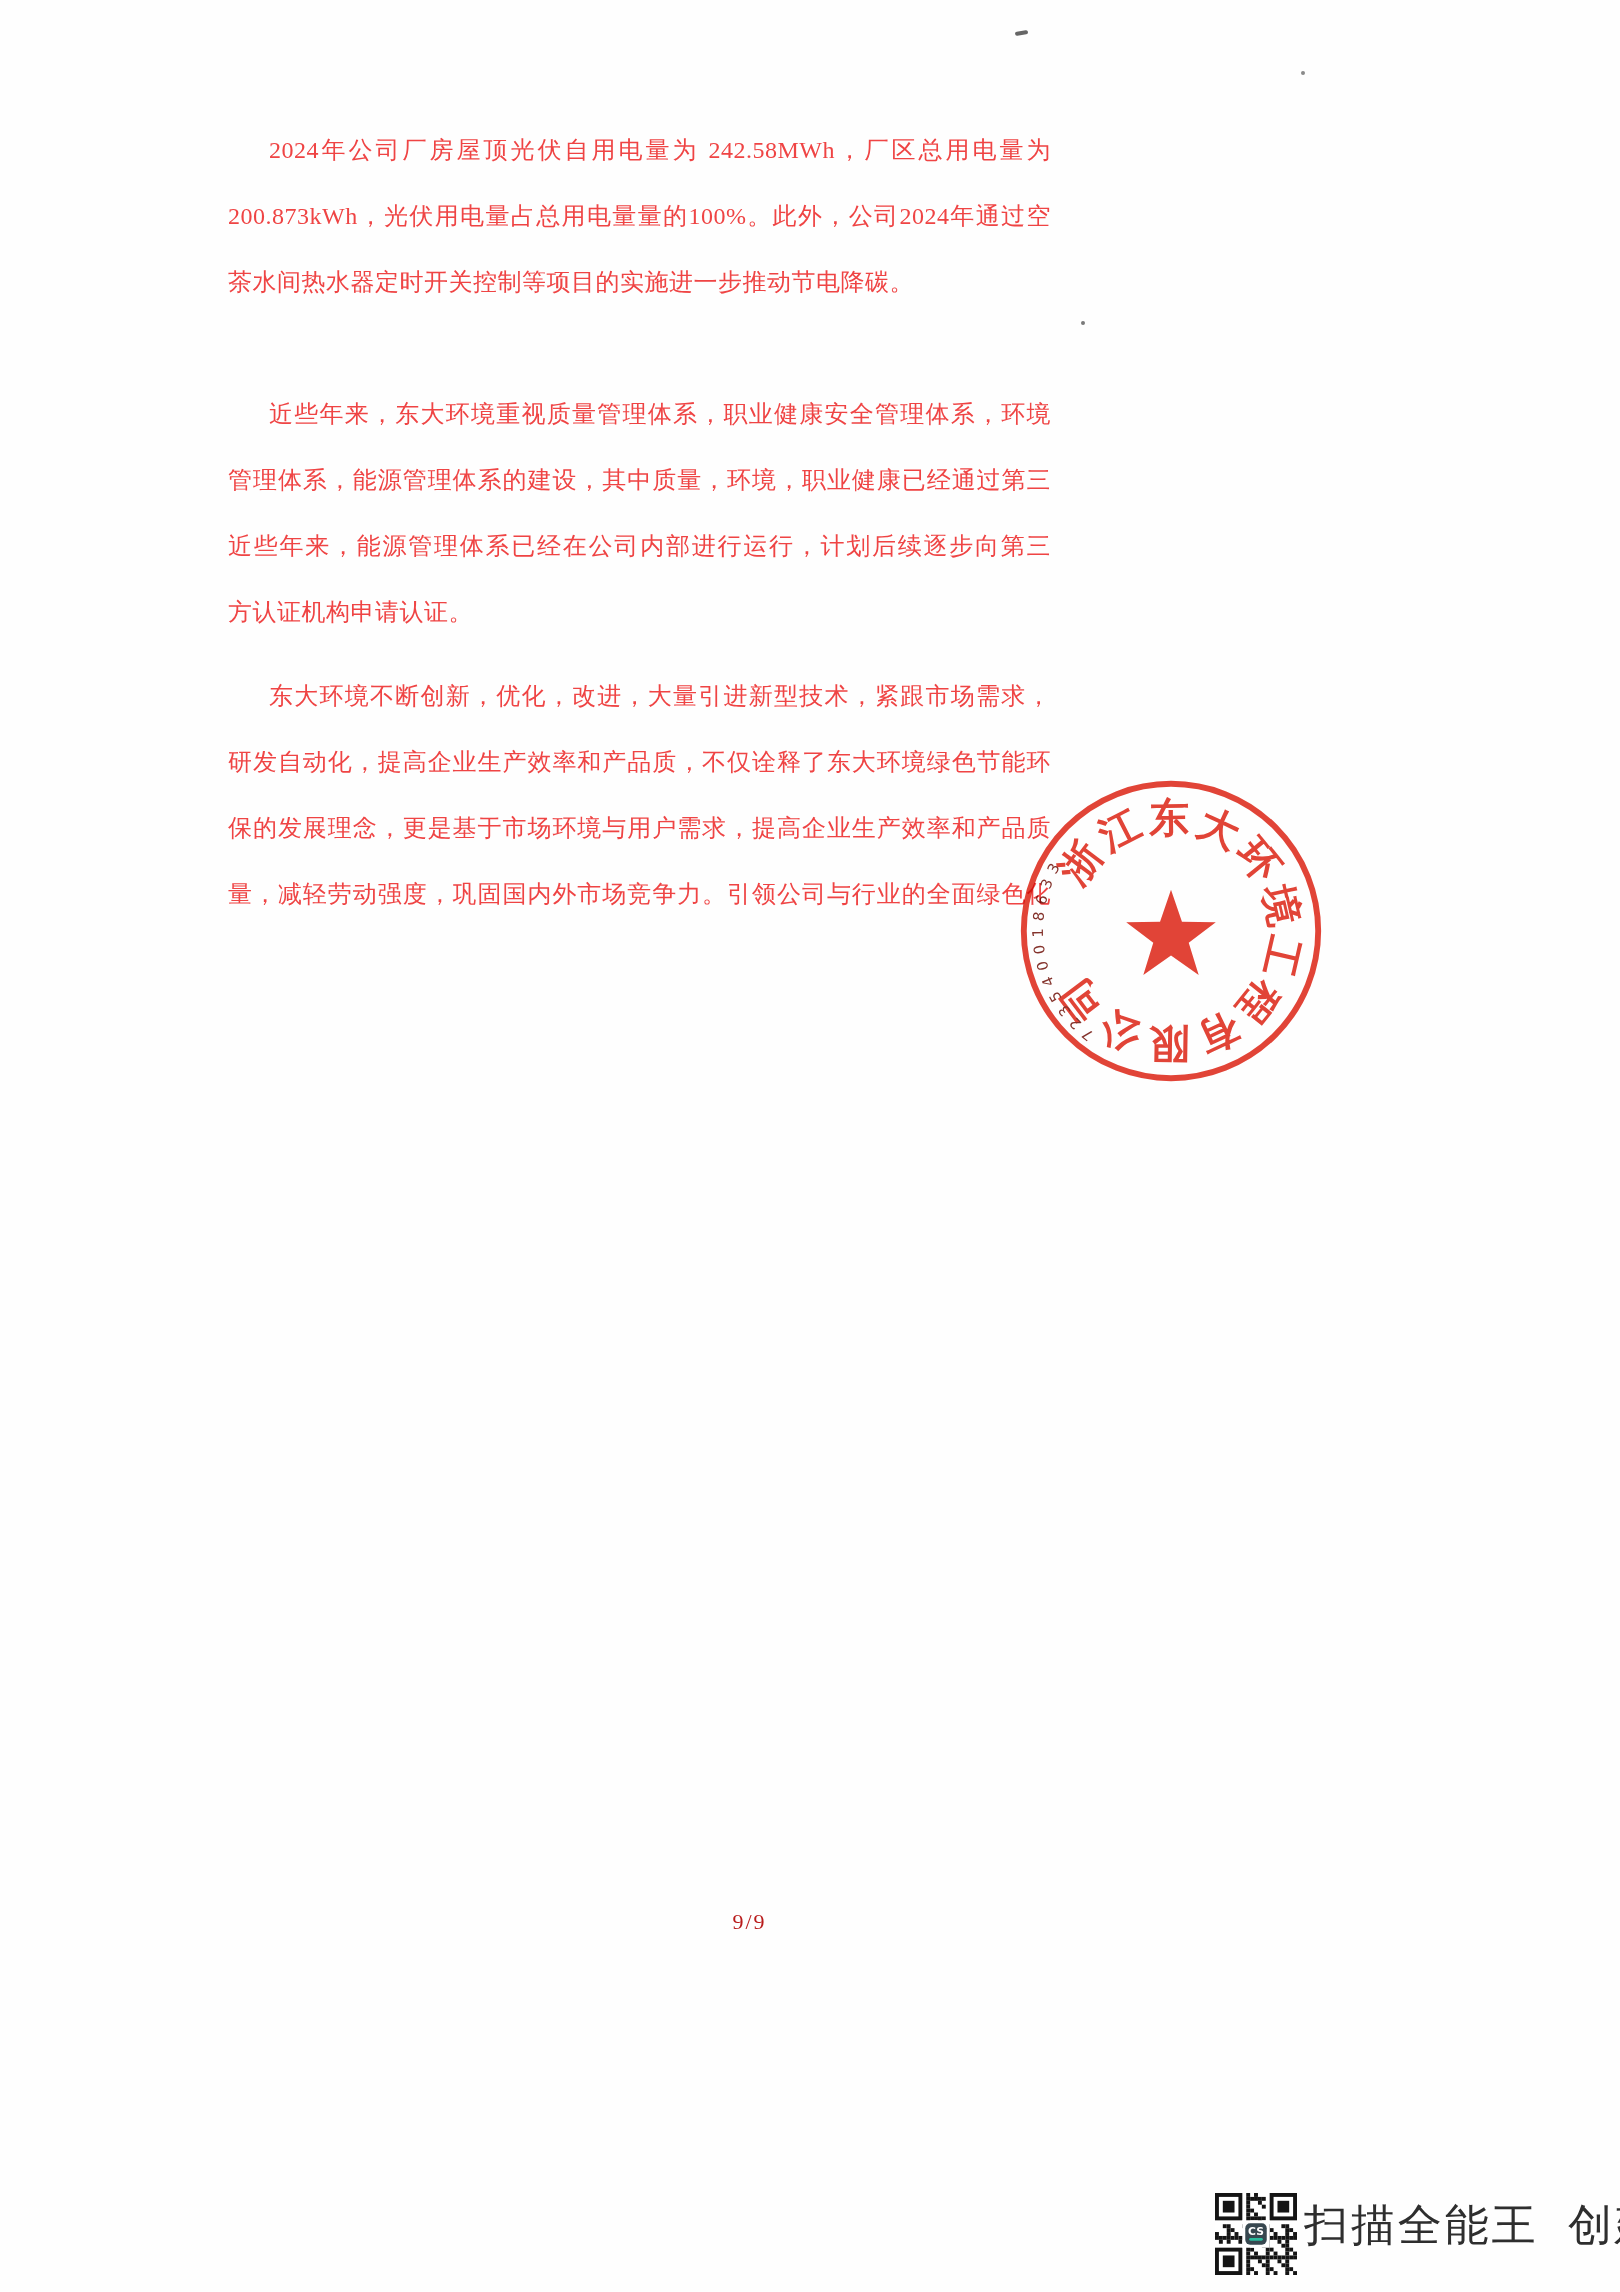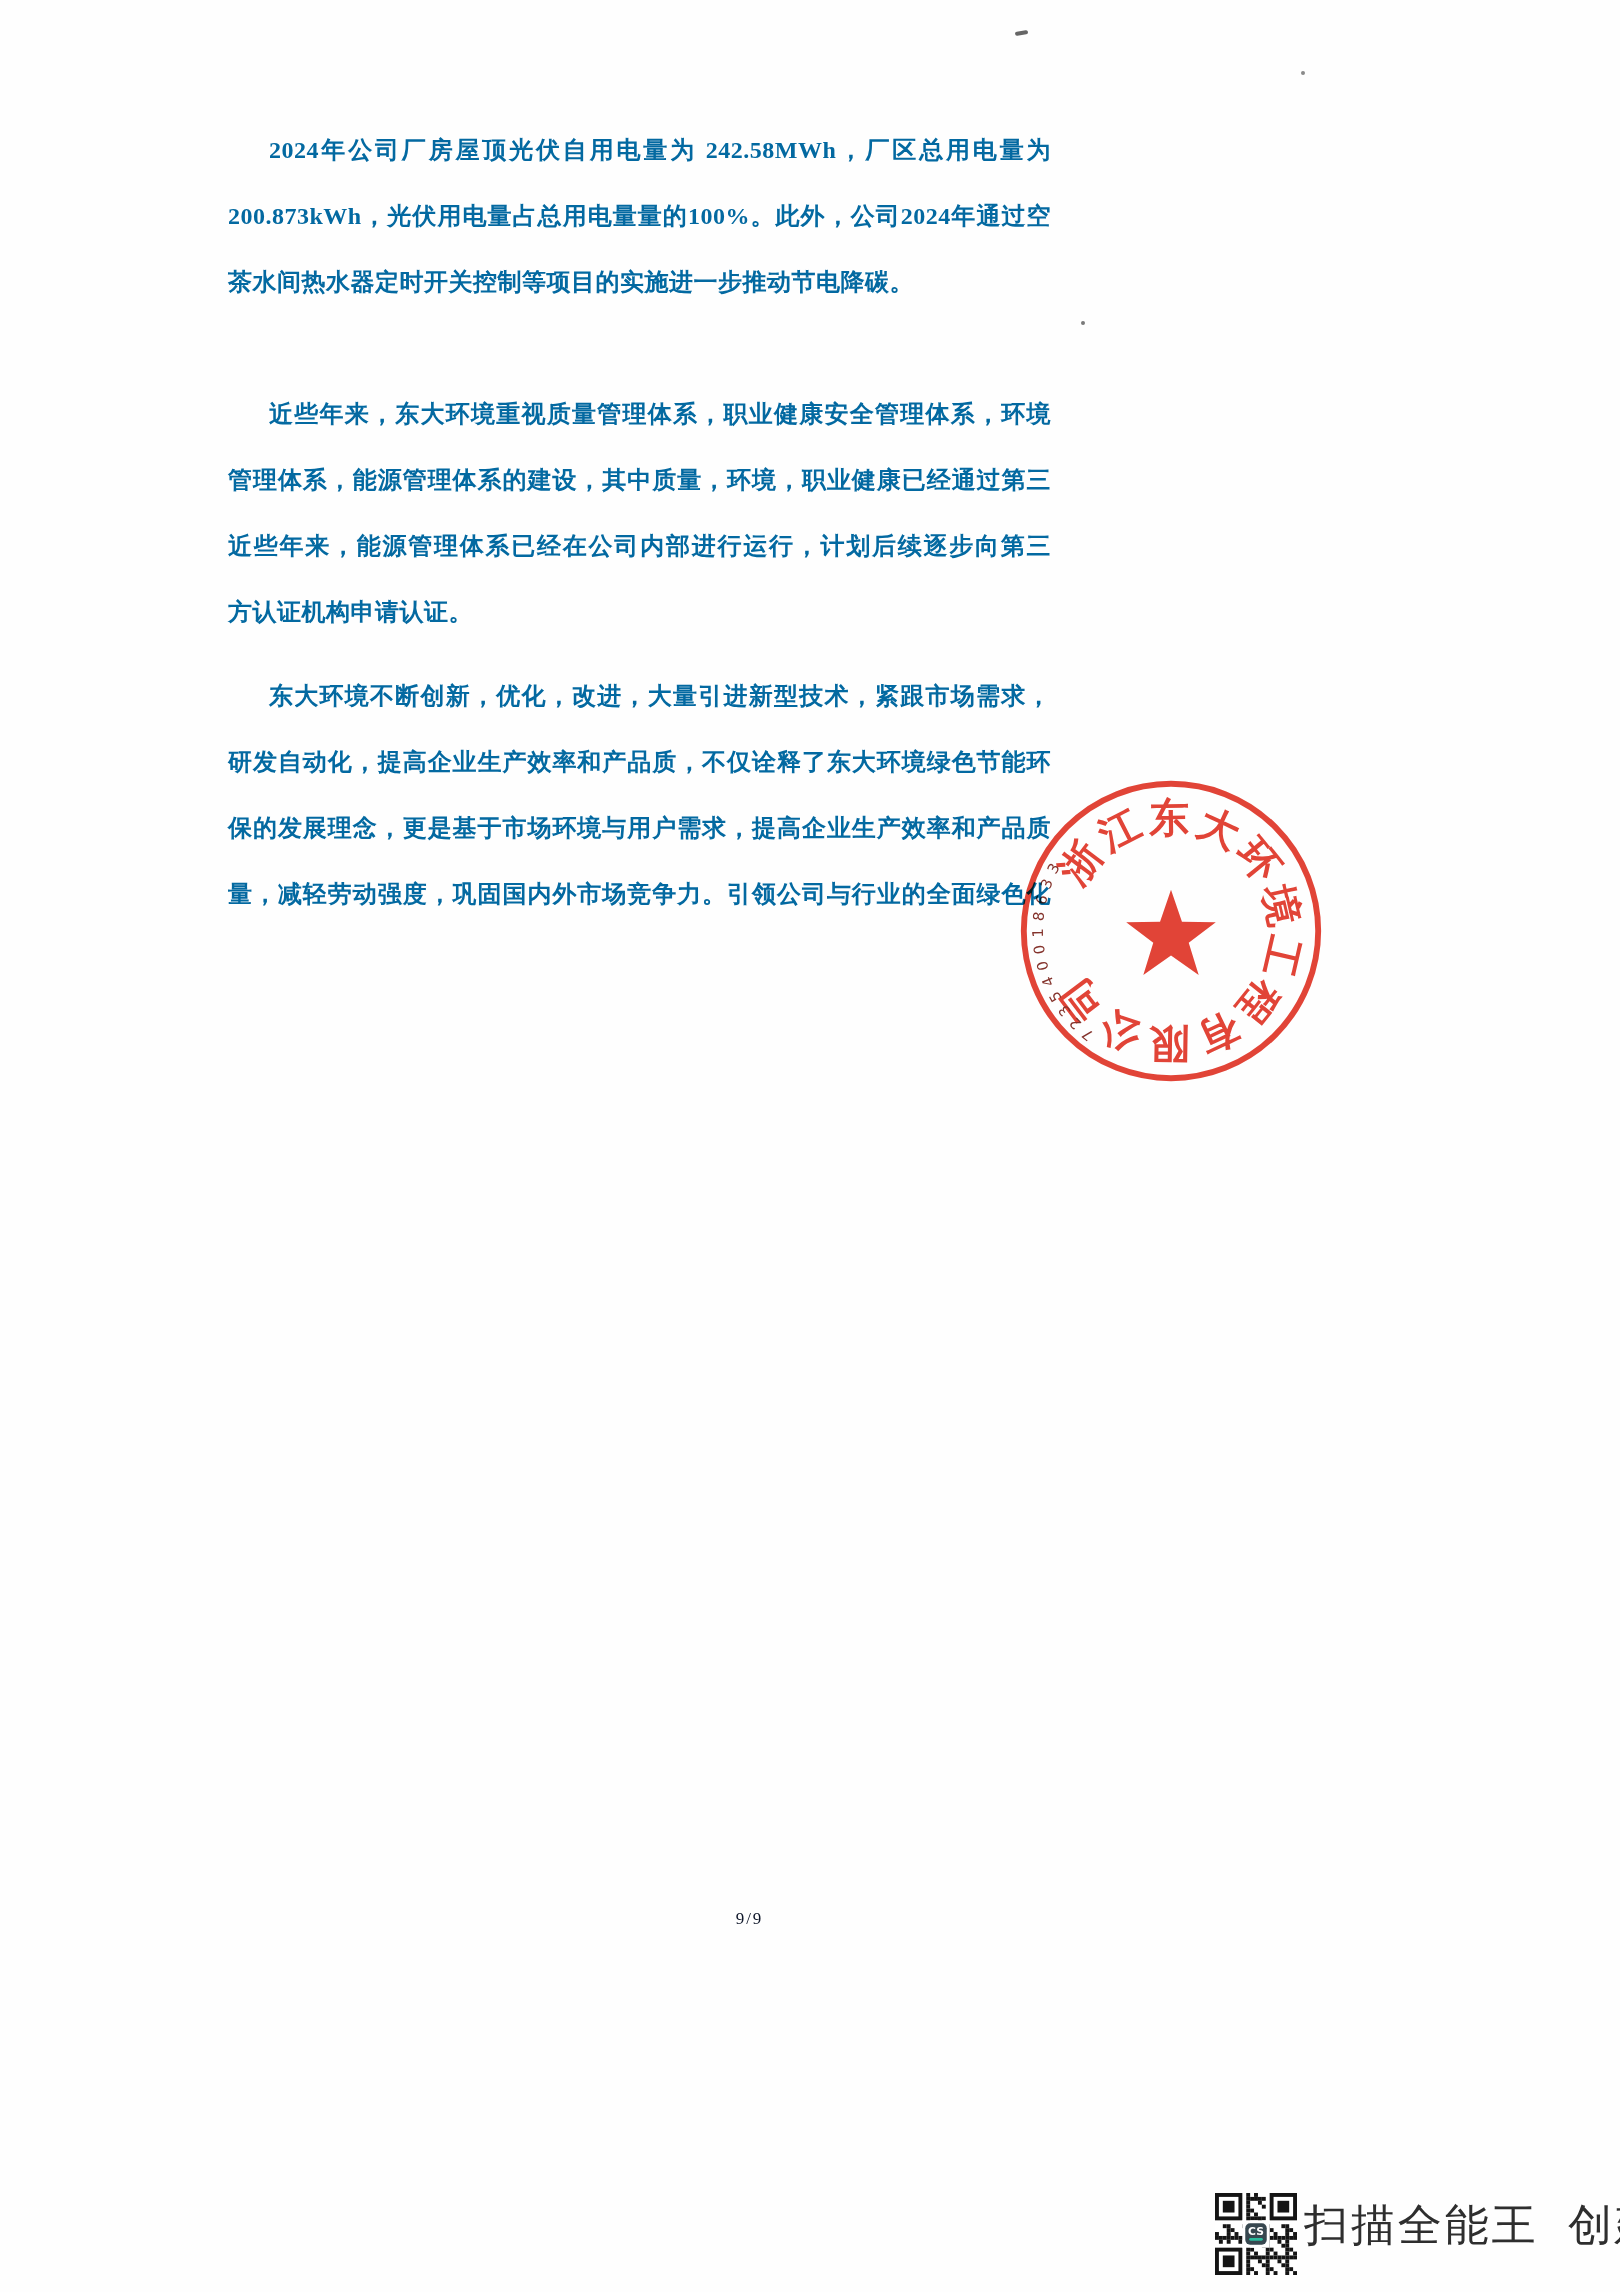--- a/index.html
+++ b/index.html
@@ -9,31 +9,30 @@
     background:#fefefe;
     overflow:hidden;
     font-family:"Liberation Serif","DejaVu Serif",serif;
   }
   
   .para{position:absolute;left:228px;width:823px;}
   .para:nth-of-type(1){top:117px;}
   .para:nth-of-type(2){top:381px;}
   .para:nth-of-type(3){top:663px;}
   .tline{
-    height:66px;line-height:66px;font-size:24px;color:#0369a1;
+    height:66px;line-height:66px;font-size:24px;color:#ef4444;
     text-align:justify;text-align-last:justify;
     letter-spacing:0.5px;
-    font-weight:bold;
   }
   .tline.plast{text-align-last:left;}
   .tline.indent{text-indent:41px;}
   
   .pagenum{
     position:absolute;left:686px;top:1909px;width:127px;
-    text-align:center;font-size:17px;color:#0f172a;letter-spacing:2px;
+    text-align:center;font-size:22px;color:#b91c1c;letter-spacing:2px;
   }
   
   .seal{
     position:absolute;left:1014px;top:774px;width:314px;height:314px;
     mix-blend-mode:multiply;opacity:.92;
   }
   
   .qr{position:absolute;left:1215px;top:2193px;width:82px;height:82px;}
   .wmtext{
     position:absolute;left:1304px;top:2194px;height:63px;line-height:63px;

